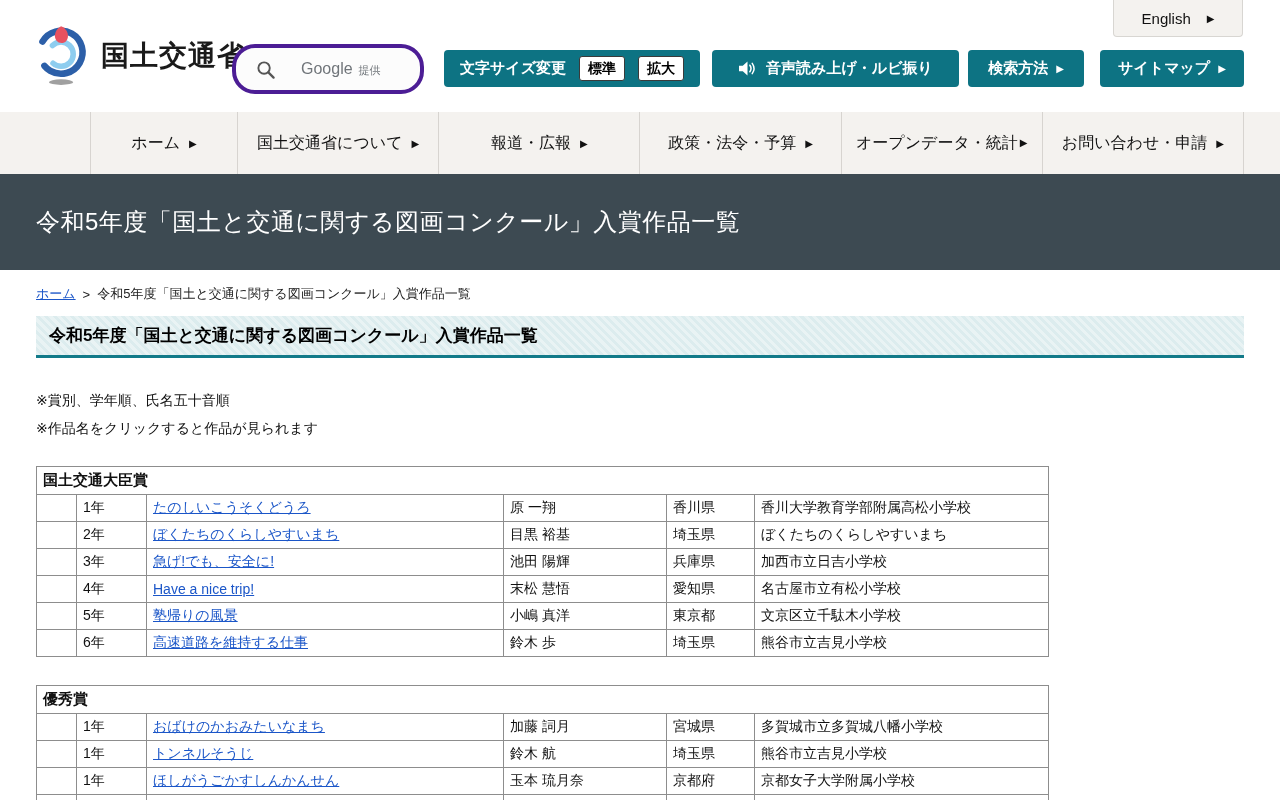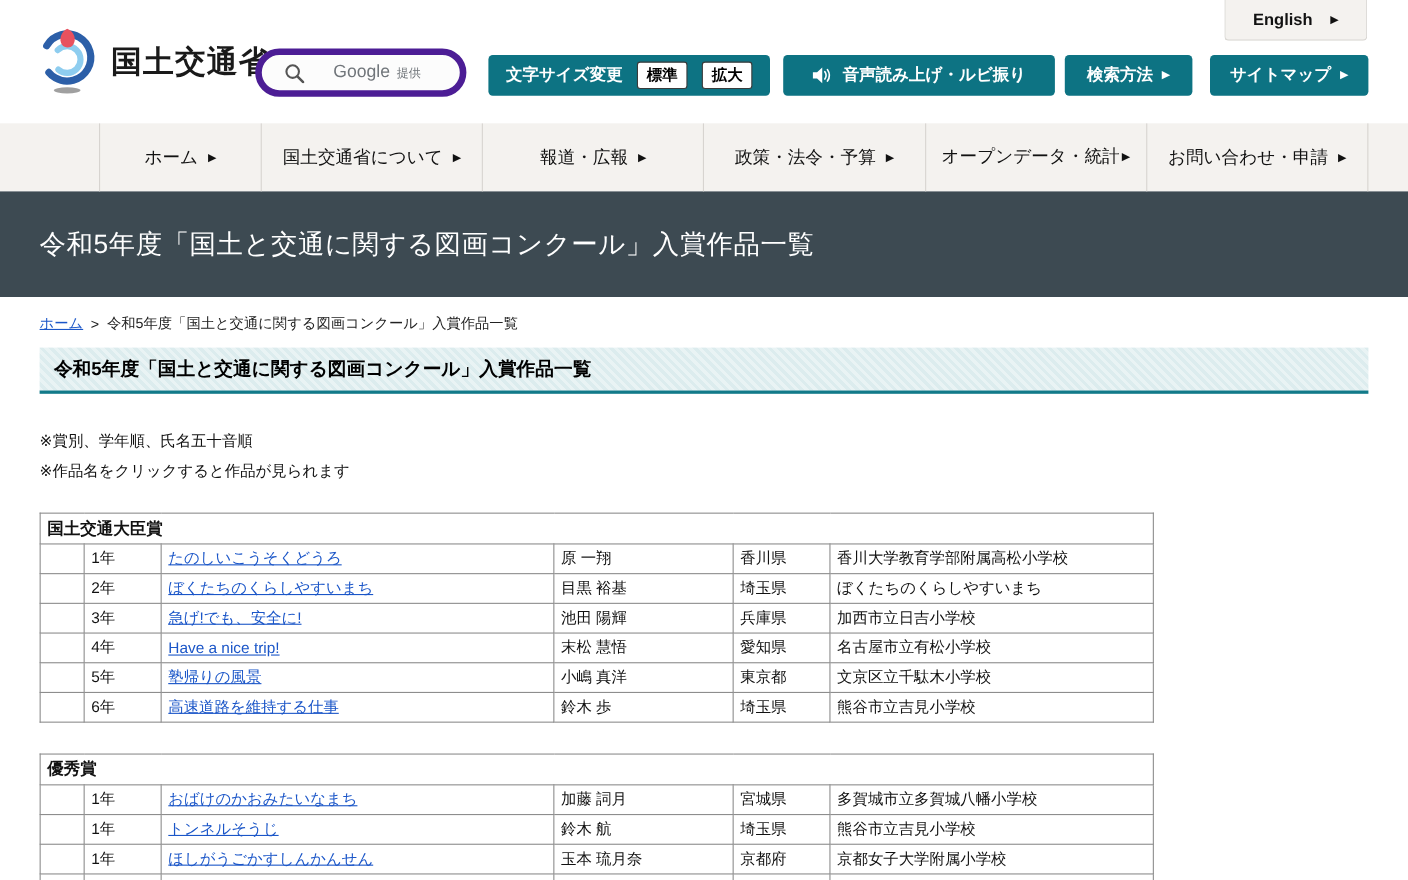--- a/index.html
+++ b/index.html
@@ -6,35 +6,35 @@
   html,body { background:#fff; }
   body { font-family:"Liberation Sans","DejaVu Sans",sans-serif; color:#111; }
   .page { position:relative; width:1280px; height:800px; overflow:hidden; background:#fff; }
 
   
   .header { position:relative; width:1280px; height:112px; background:#fff; }
   .logo-link { position:absolute; left:34px; top:24px; display:flex; align-items:center; gap:11px; text-decoration:none; color:#1a1a1a; cursor:pointer; }
   .logo-mark { width:56px; height:64px; }
   .logo-text { font-size:28px; font-weight:700; letter-spacing:1px; color:#1a1a1a; }
 
-  .search-box { position:absolute; left:232px; top:44px; width:192px; height:44px; background:#fcfcfc; border:6px solid #4c1d95; border-radius:23px; display:flex; align-items:center; padding-left:20px; cursor:text; }
+  .search-box { position:absolute; left:232px; top:44px; width:192px; height:50px; background:#fcfcfc; border:4px solid #4c1d95; border-radius:23px; display:flex; align-items:center; padding-left:20px; cursor:text; }
   .search-box .mag { width:19px; height:19px; flex:0 0 auto; }
   .search-provider { margin-left:26px; color:#70757a; font-size:16px; display:flex; align-items:baseline; gap:6px; }
   .search-provider .small { font-size:11px; }
 
   .teal-btn { position:absolute; top:50px; height:37px; background:#0d7383; border-radius:4px; color:#fff; display:flex; align-items:center; justify-content:center; font-size:15px; font-weight:700; cursor:pointer; }
   .btn-fontsize { left:444px; width:256px; gap:13px; }
   .chip { background:#fff; color:#000; border:1px solid #3a3a3a; border-radius:3px; font-size:14px; font-weight:700; padding:2px 8px; line-height:1.3; cursor:pointer; }
   .btn-tts { left:712px; width:247px; gap:9px; }
   .btn-search-method { left:968px; width:116px; gap:8px; }
   .btn-sitemap { left:1100px; width:144px; gap:8px; }
   .teal-btn .arrow { font-size:10px; font-weight:400; }
   .speaker-icon { width:19px; height:17px; }
 
-  .english-btn { position:absolute; left:1113px; top:0; width:130px; height:37px; background:#f4f2ef; border:1px solid #d8d6d2; border-top:none; border-radius:0 0 4px 4px; display:flex; align-items:center; justify-content:center; gap:16px; font-size:15px; color:#111; cursor:pointer;font-weight:bold; }
+  .english-btn { position:absolute; left:1113px; top:0; width:130px; height:37px; background:#f4f2ef; border:1px solid #d8d6d2; border-top:none; border-radius:0 0 4px 4px; display:flex; align-items:center; justify-content:center; gap:16px; font-size:15px; color:#111; cursor:pointer; }
   .english-btn .arrow { font-size:10px; }
 
   
   .nav { width:1280px; height:62px; background:#f4f2ef; }
   .nav-inner { height:100%; margin-left:90px; margin-right:36px; display:flex; }
   .nav-item { flex:1; display:flex; align-items:center; justify-content:center; gap:9px; font-size:16px; color:#111; border-left:1px solid #d7d4d0; cursor:pointer; text-align:center; }
   .nav-item:last-child { border-right:1px solid #d7d4d0; }
   .nav-item-home { flex:0 0 147px; }
   .nav-item .arrow { font-size:10px; }
   .nav-item-opendata { flex-direction:row; gap:2px; line-height:1.15; justify-content:center; }

